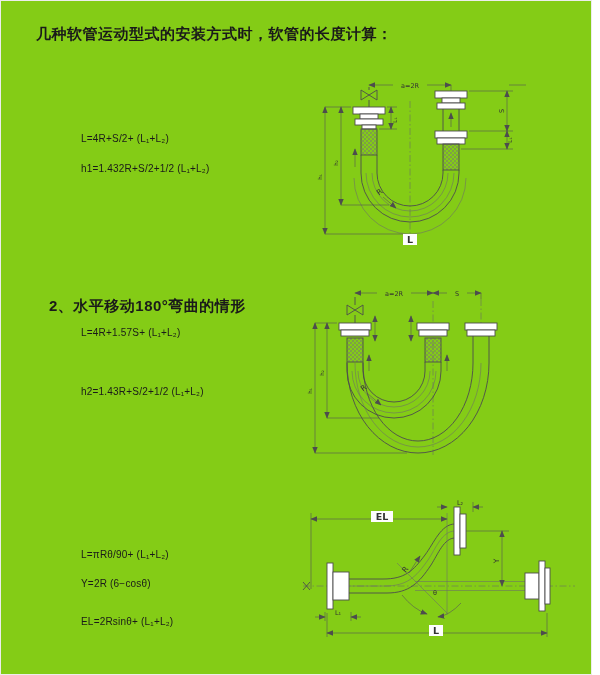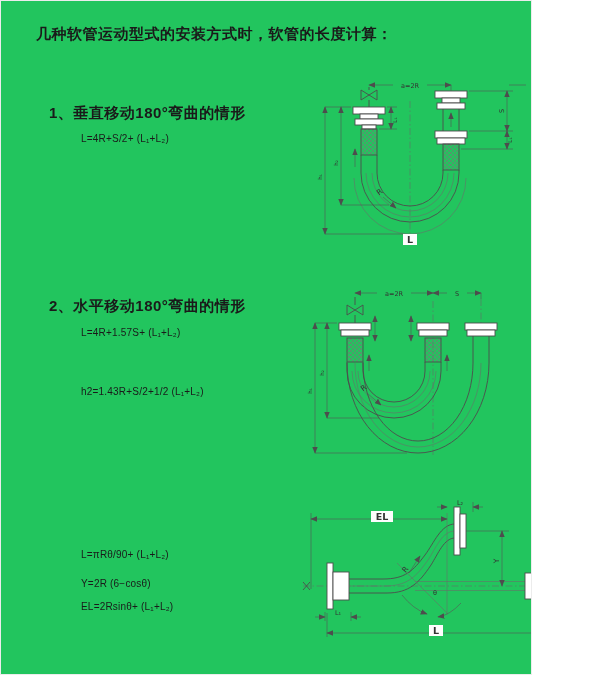--- a/index.html
+++ b/index.html
@@ -1,16 +1,16 @@
 <!DOCTYPE html>
 <html><head>
 <meta charset="utf-8">
 <style>
   html,body{margin:0;padding:0;background:#fff;}
-  .page{position:relative;width:532px;height:675px;background:#22c55e;
+  .page{position:relative;width:592px;height:675px;background:#84cc16;
         font-family:"Liberation Sans","DejaVu Sans",sans-serif;color:#1a1a1a;
         overflow:hidden;border:1px solid #ececec;box-sizing:border-box;}
   .title{position:absolute;left:35px;top:24px;font-size:15px;font-weight:bold;letter-spacing:.5px;}
   .heading{position:absolute;left:48px;font-size:15px;font-weight:bold;letter-spacing:.5px;}
   .formula{position:absolute;left:80px;font-size:10px;letter-spacing:.2px;}
   .diag{position:absolute;}
   svg text{font-family:"DejaVu Sans",sans-serif;fill:#333;}
   .ln{stroke:#4d4d4d;stroke-width:.9;fill:none;}
   .thin{stroke:#6a6a6a;stroke-width:.55;fill:none;}
   .fit{fill:#fff;stroke:#4d4d4d;stroke-width:.9;}
@@ -31,22 +31,22 @@
         <path d="M0 0L4 4M4 0L0 4" stroke="#777" stroke-width="0.5"></path>
       </pattern>
       <marker id="ar" viewBox="0 0 10 8" refX="9" refY="4" markerWidth="7" markerHeight="6" markerUnits="userSpaceOnUse" orient="auto-start-reverse">
         <path d="M0 0L10 4L0 8z" fill="#4d4d4d"></path>
       </marker>
     </defs>
   </svg>
 
   <div class="title">几种软管运动型式的安装方式时，软管的长度计算：</div>
 
-  <div class="heading" style="top:103px">1、垂直移动180°弯曲的情形</div>
   <div class="formula" style="top:132px">L=4R+S/2+ (L₁+L₂)</div>
+  <div class="formula" style="top:162px">h1=1.432R+S/2+1/2 (L₁+L₂)</div>
 
   <svg class="diag" style="left:310px;top:76px" width="215" height="168" viewBox="0 0 215 168">
 
     <line class="cl" x1="99" y1="24" x2="99" y2="162"></line>
 
     <g>
       <line class="dim" x1="58" y1="8" x2="82" y2="8" marker-start="url(#ar)" transform="translate(140,0) scale(-1,1) translate(-140,0)"></line>
       <line class="dim" x1="58" y1="8" x2="82" y2="8" marker-start="url(#ar)"></line>
       <line class="dim" x1="116" y1="8" x2="140" y2="8" marker-end="url(#ar)"></line>
       <line class="dim" x1="140" y1="8" x2="140" y2="15"></line>
@@ -216,21 +216,21 @@
     </g>
 
     <g>
       <line class="dim" x1="60" y1="110" x2="74" y2="122" marker-end="url(#ar)"></line>
       <text class="t7" x="58" y="107" transform="rotate(-38 58 107)" text-anchor="middle">R</text>
     </g>
   </svg>
 
   <div class="formula" style="top:548px">L=πRθ/90+ (L₁+L₂)</div>
   <div class="formula" style="top:577px">Y=2R (6−cosθ)</div>
-  <div class="formula" style="top:600px">EL=2Rsinθ+ (L₁+L₂)</div>
+  <div class="formula" style="top:615px">EL=2Rsinθ+ (L₁+L₂)</div>
 
   <svg class="diag" style="left:296px;top:492px" width="285" height="155" viewBox="0 0 285 155">
 
     <line class="cl" x1="6" y1="93" x2="278" y2="93"></line>
     <path class="ln" d="M6 89L13 97M13 89L6 97"></path>
 
     <g>
       <rect class="fit" x="30" y="70" width="6" height="46"></rect>
       <rect class="fit" x="36" y="79" width="16" height="28"></rect>
     </g>

